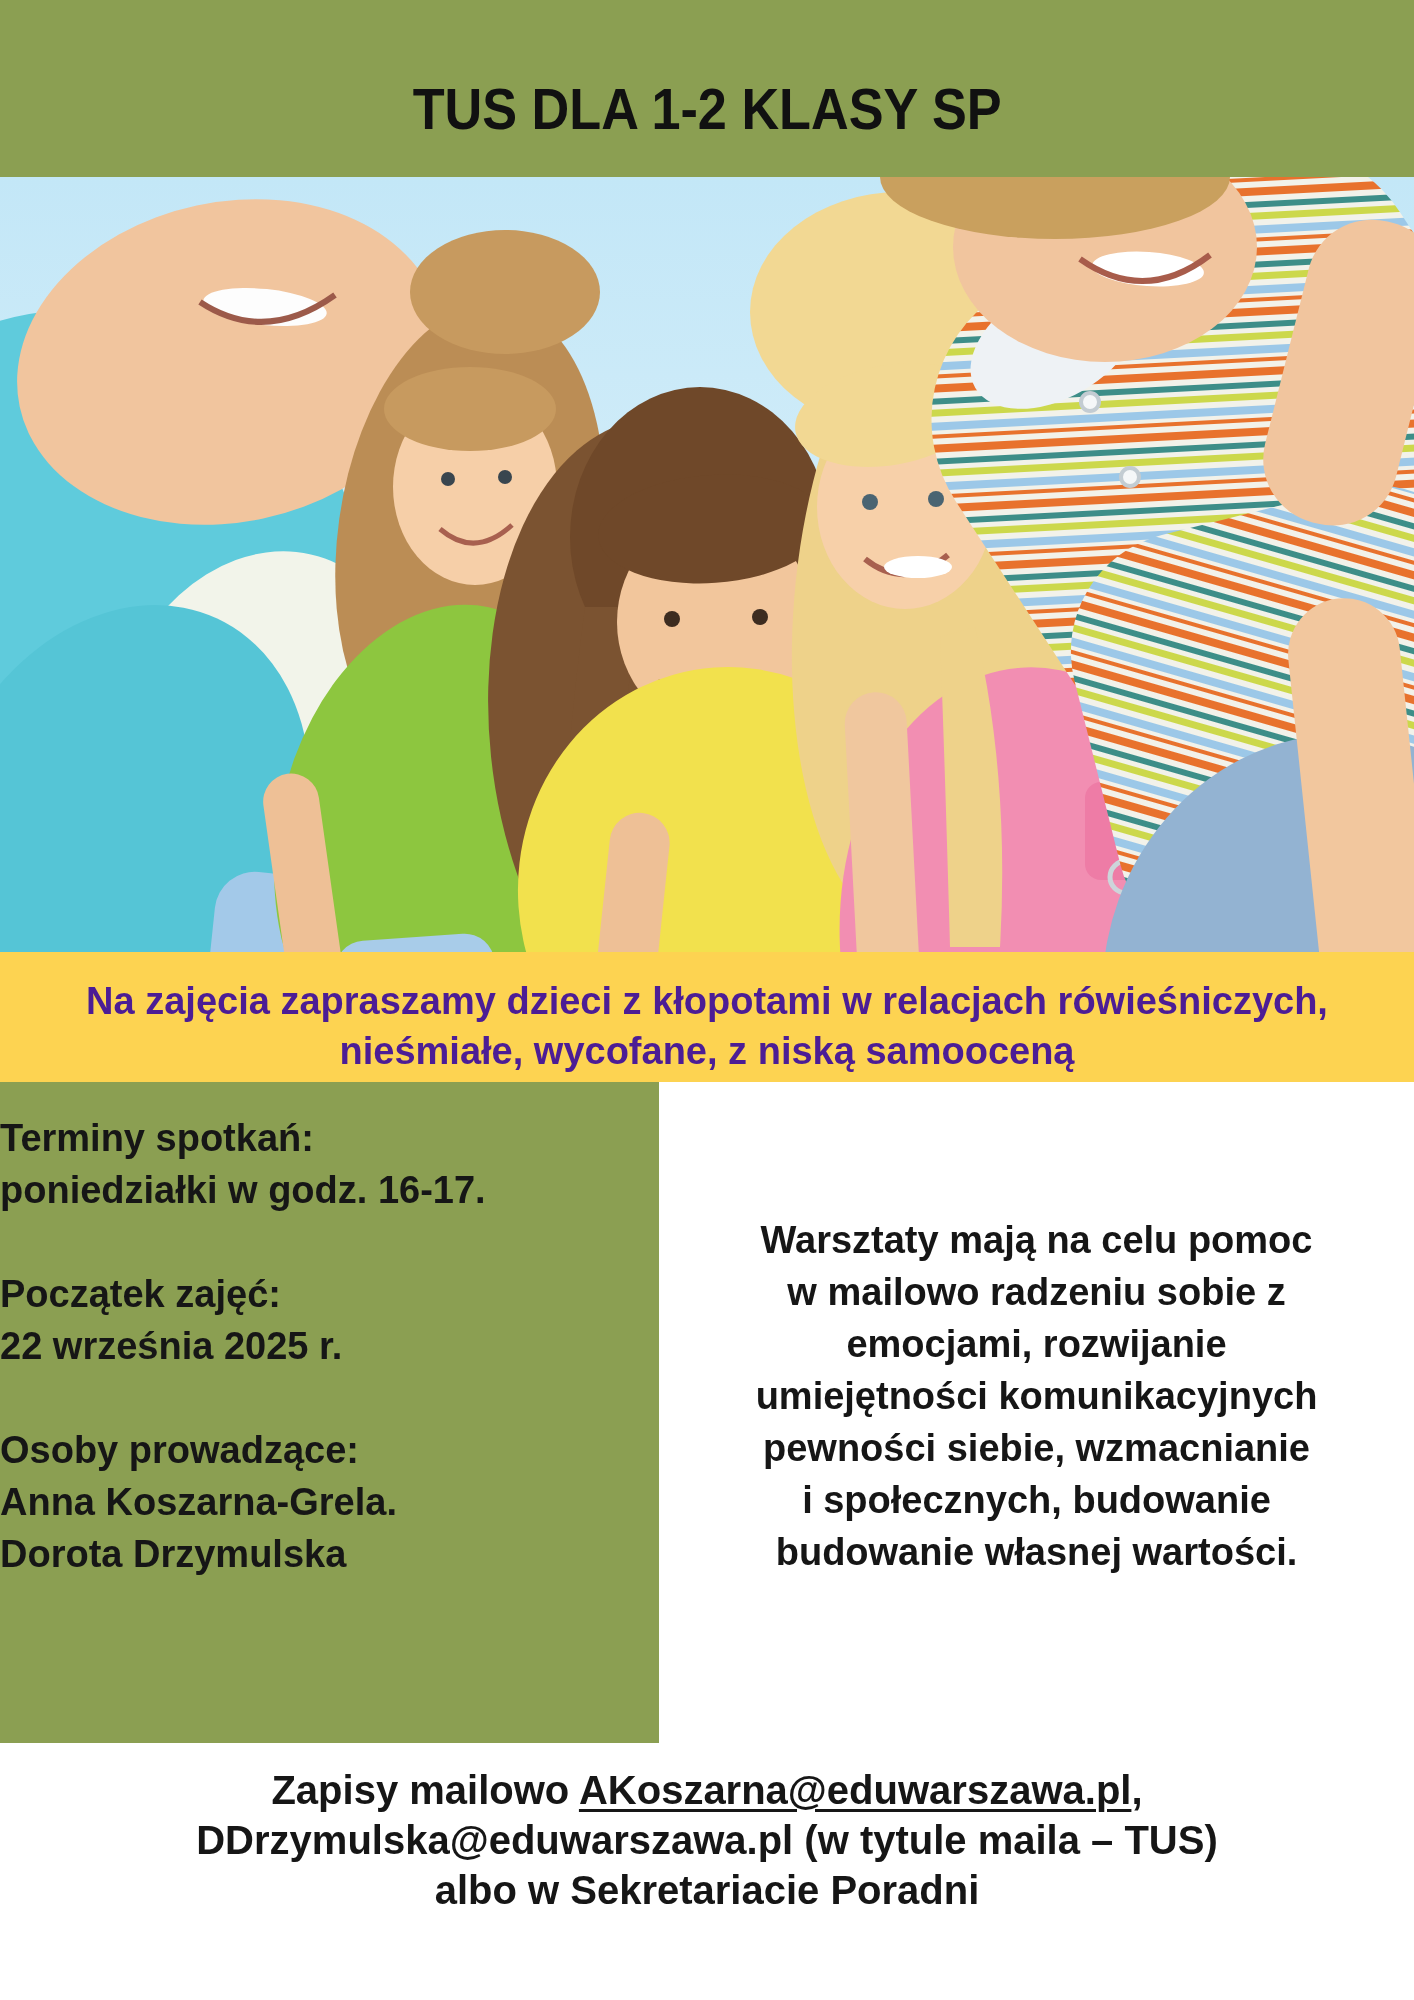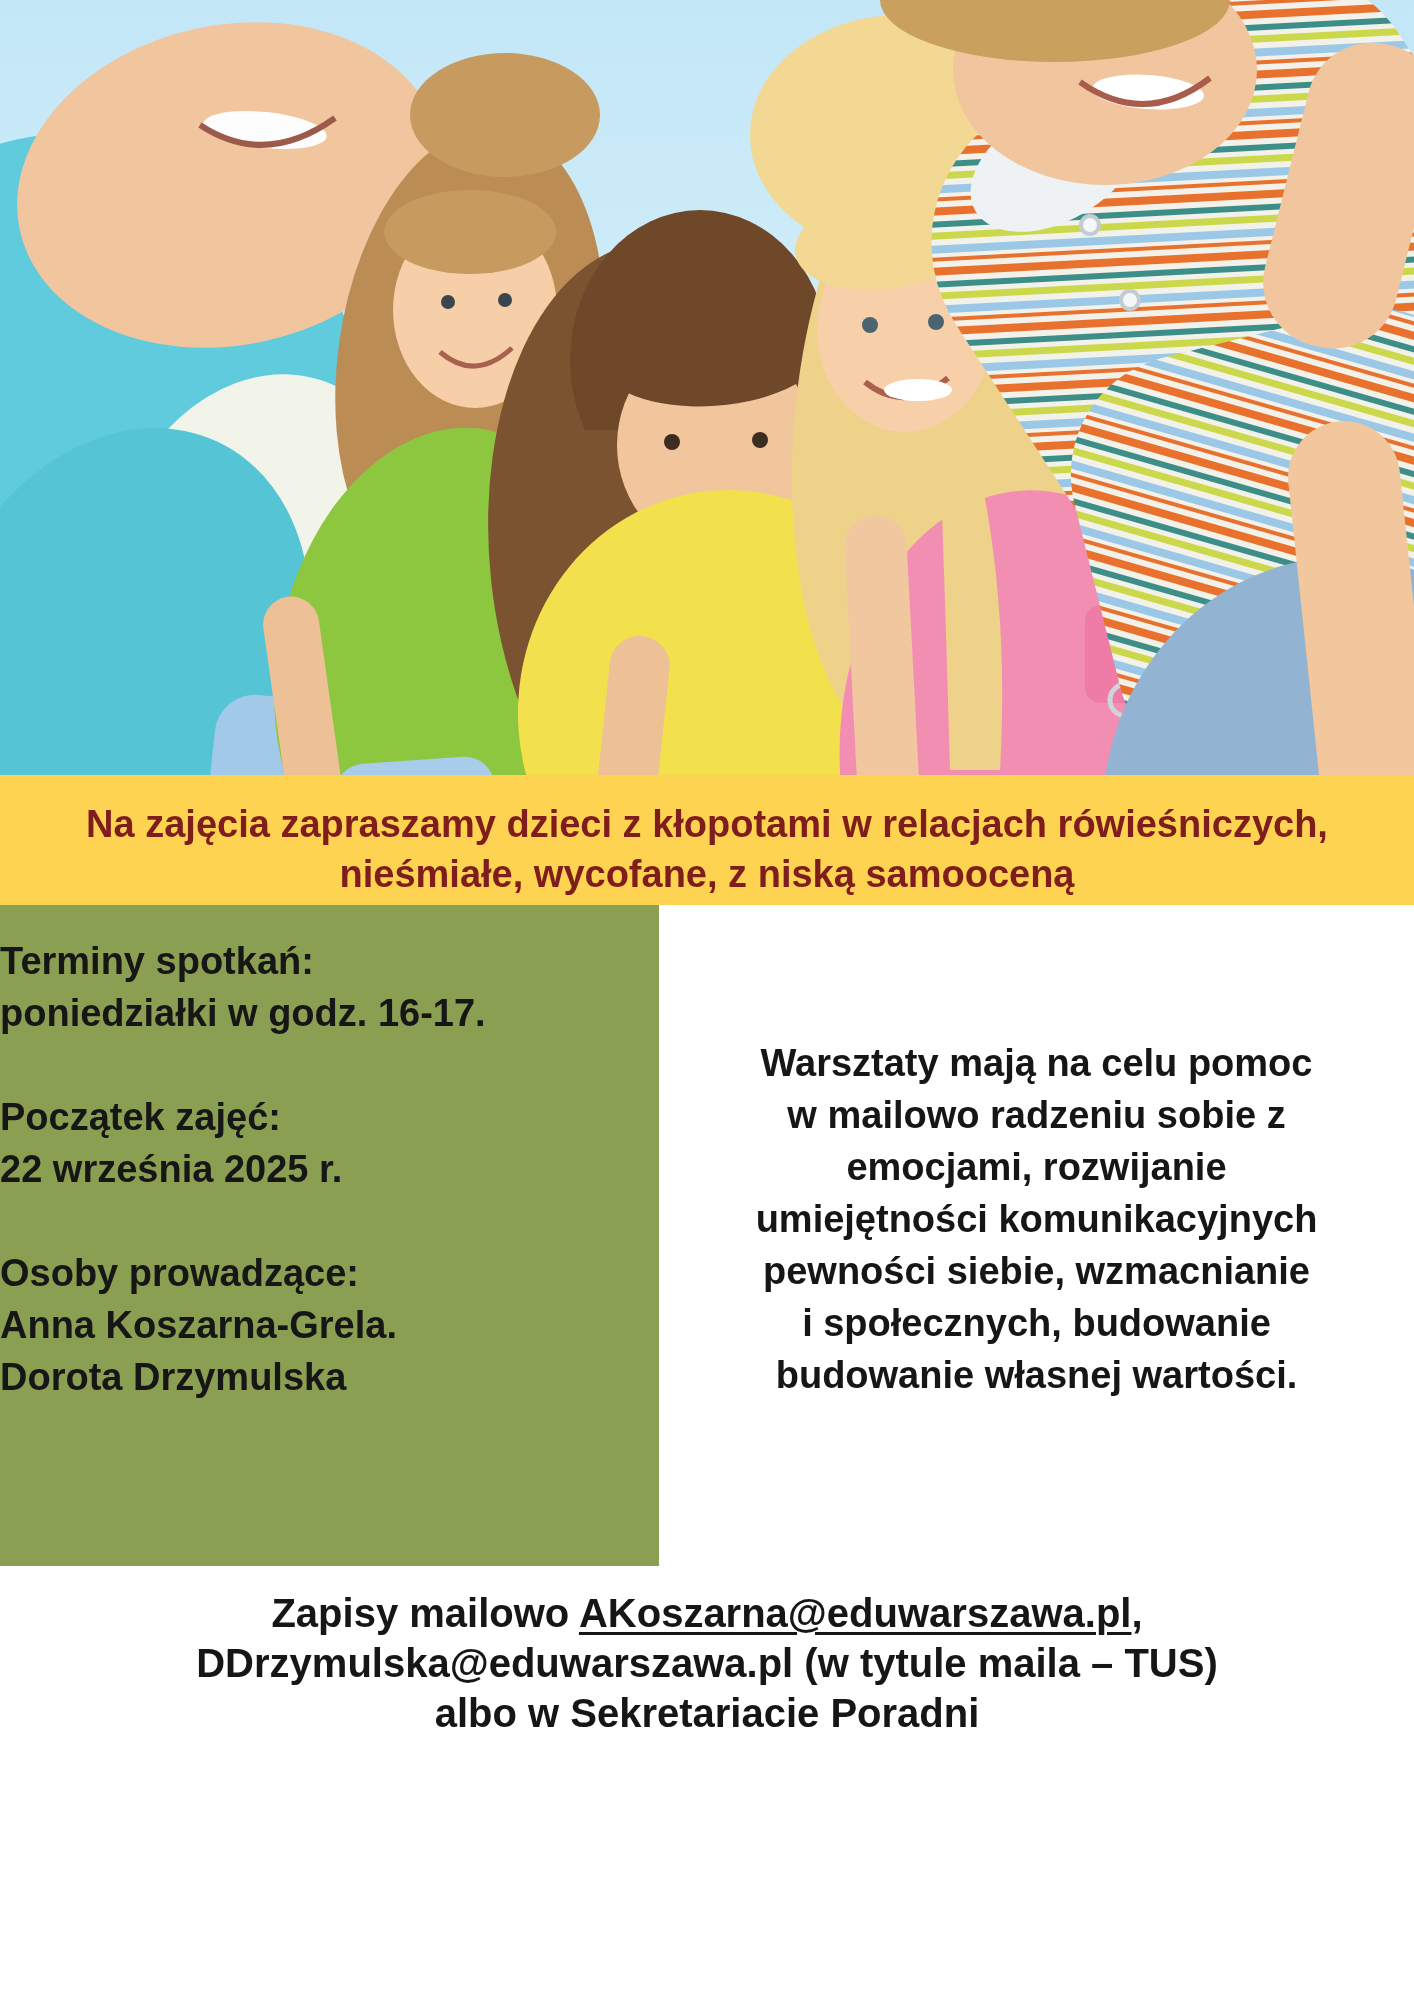--- a/index.html
+++ b/index.html
@@ -29,21 +29,21 @@
   .photo{height:775px;width:1414px;position:relative;}
   .photo svg{display:block;width:1414px;height:775px;}
   
   .banner{
     height:130px;background:#FDD351;
     display:flex;flex-direction:column;align-items:center;
     padding-top:24px;box-sizing:border-box;
     text-align:center;
   }
   .banner .b-line{
-    font-size:38px;font-weight:bold;line-height:50px;color:#7f1d1d;
+    font-size:38px;font-weight:bold;line-height:50px;color:#4c1d95;
     white-space:nowrap;
   }
   
   .content-row{display:flex;height:661px;}
   .left-panel{
     width:659px;background:#8B9F52;
     box-sizing:border-box;padding-top:30px;
   }
   .left-panel .group{margin-bottom:52px;}
   .pline{
@@ -70,20 +70,23 @@
     text-decoration:underline;
     text-decoration-thickness:3px;
     text-underline-offset:5px;
   }
 </style>
 </head>
 <body>
 
 <div class="page">
 
+  <div class="header">
+    <div class="title">TUS DLA 1-2 KLASY SP</div>
+  </div>
 
   <div class="photo">
     <svg viewBox="0 0 1414 775" preserveAspectRatio="none">
       <defs>
         <linearGradient id="sky" x1="0" y1="0" x2="0" y2="1">
           <stop offset="0" stop-color="#c3e7f7"></stop>
           <stop offset="1" stop-color="#e2f3fb"></stop>
         </linearGradient>
         <filter id="soft" x="-40%" y="-40%" width="180%" height="180%">
           <feGaussianBlur stdDeviation="14"></feGaussianBlur>

